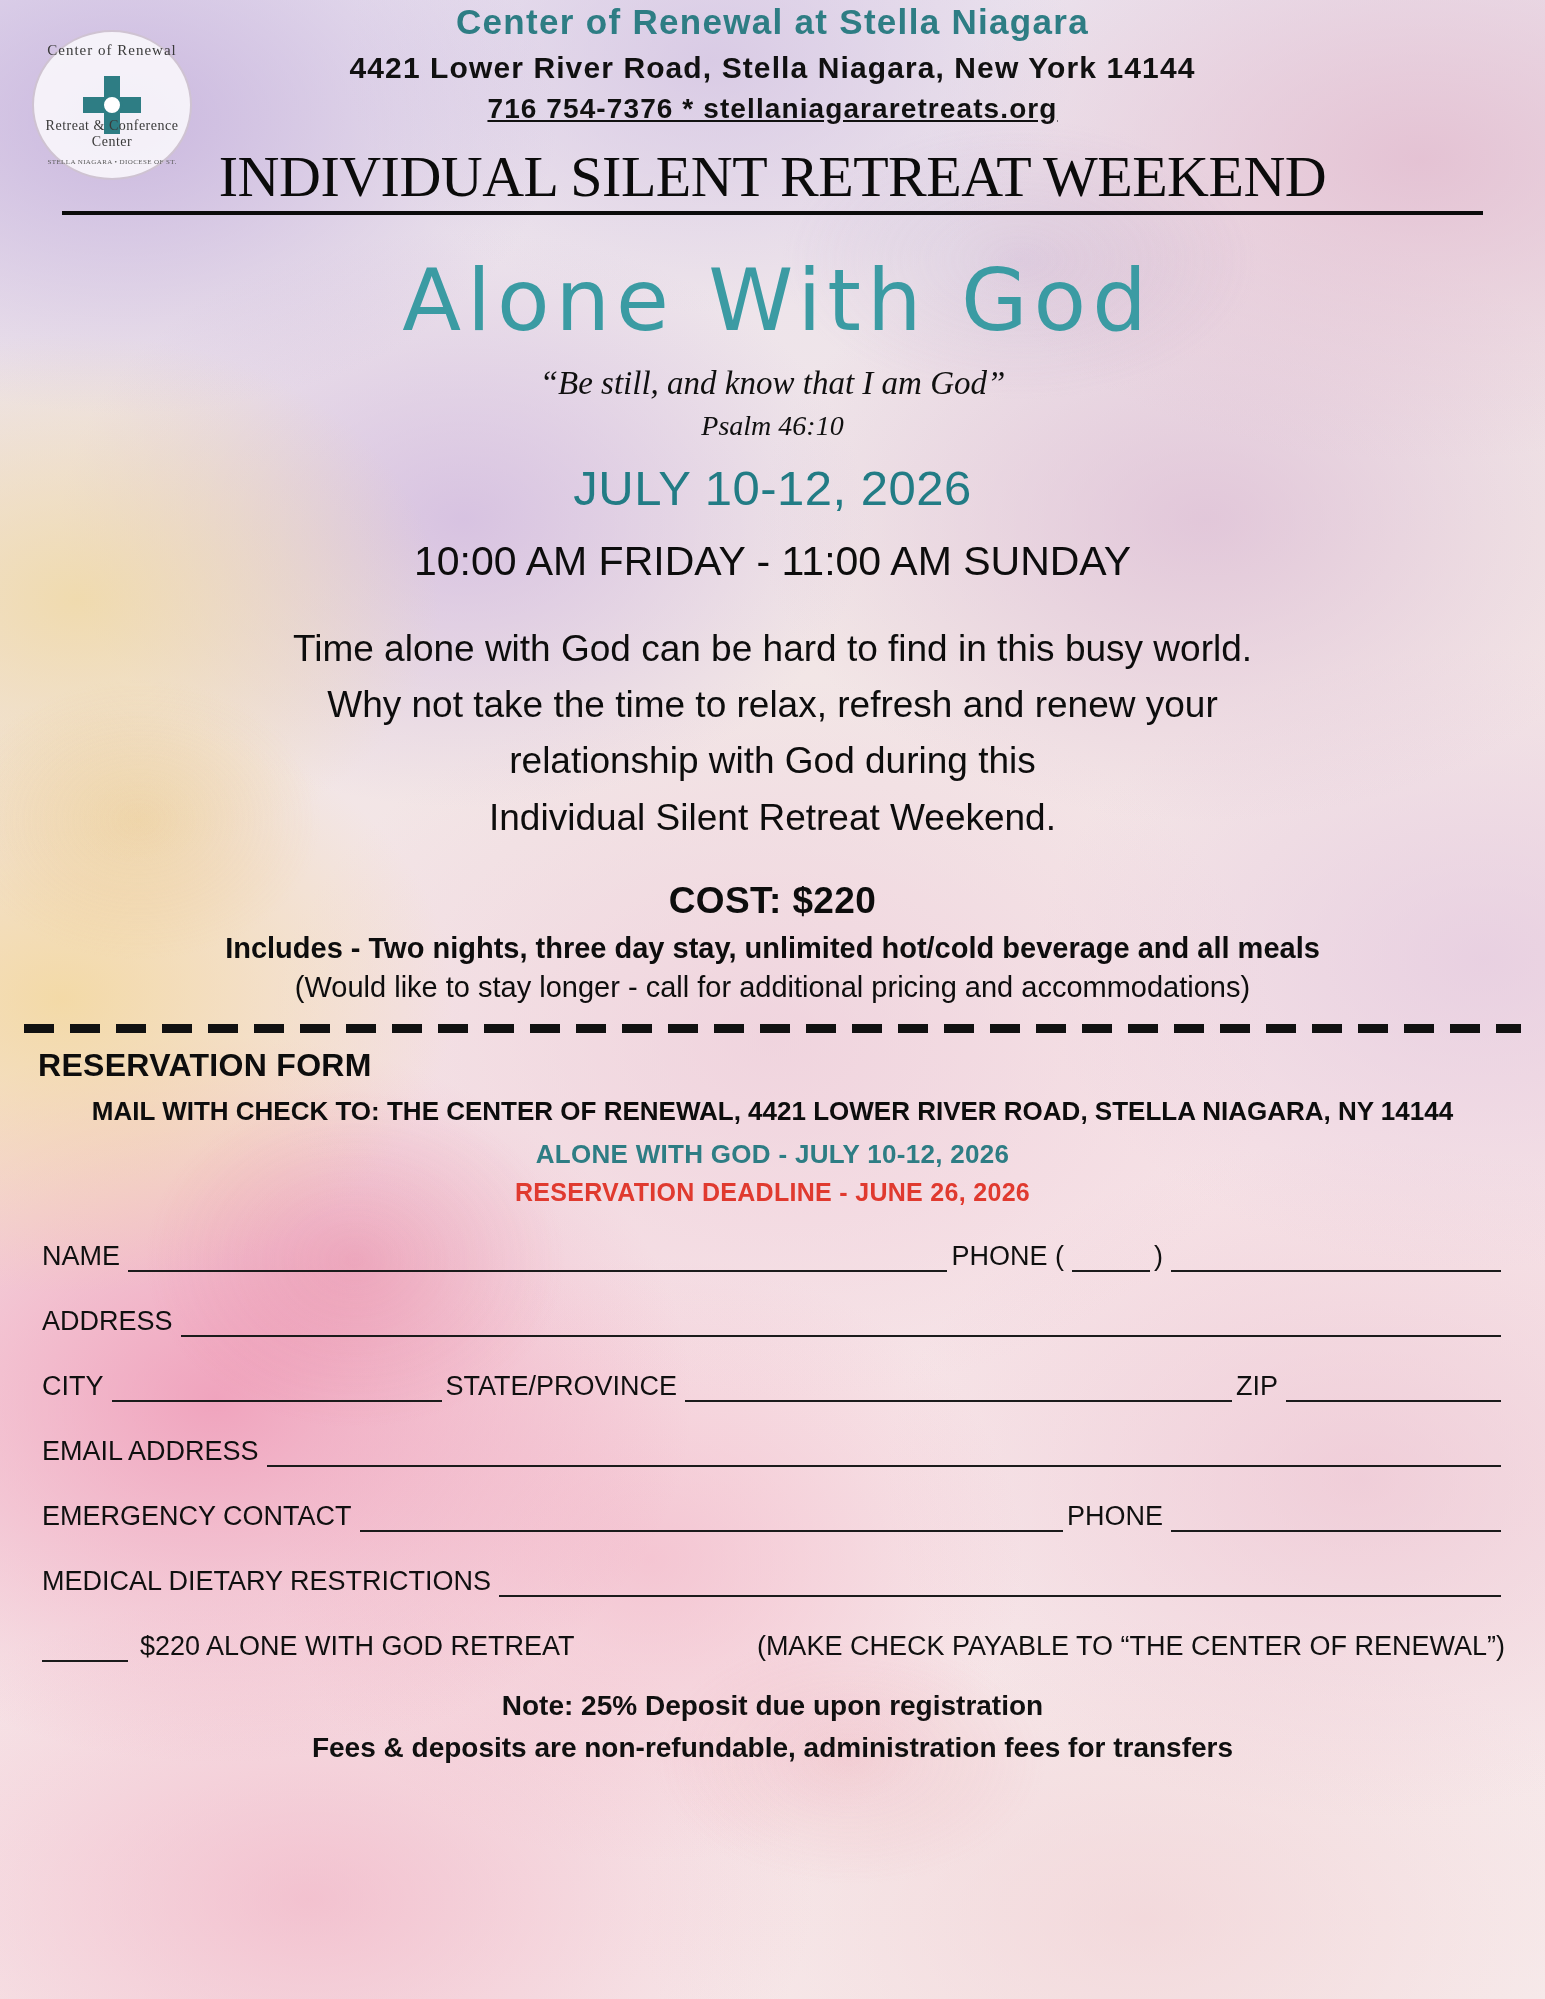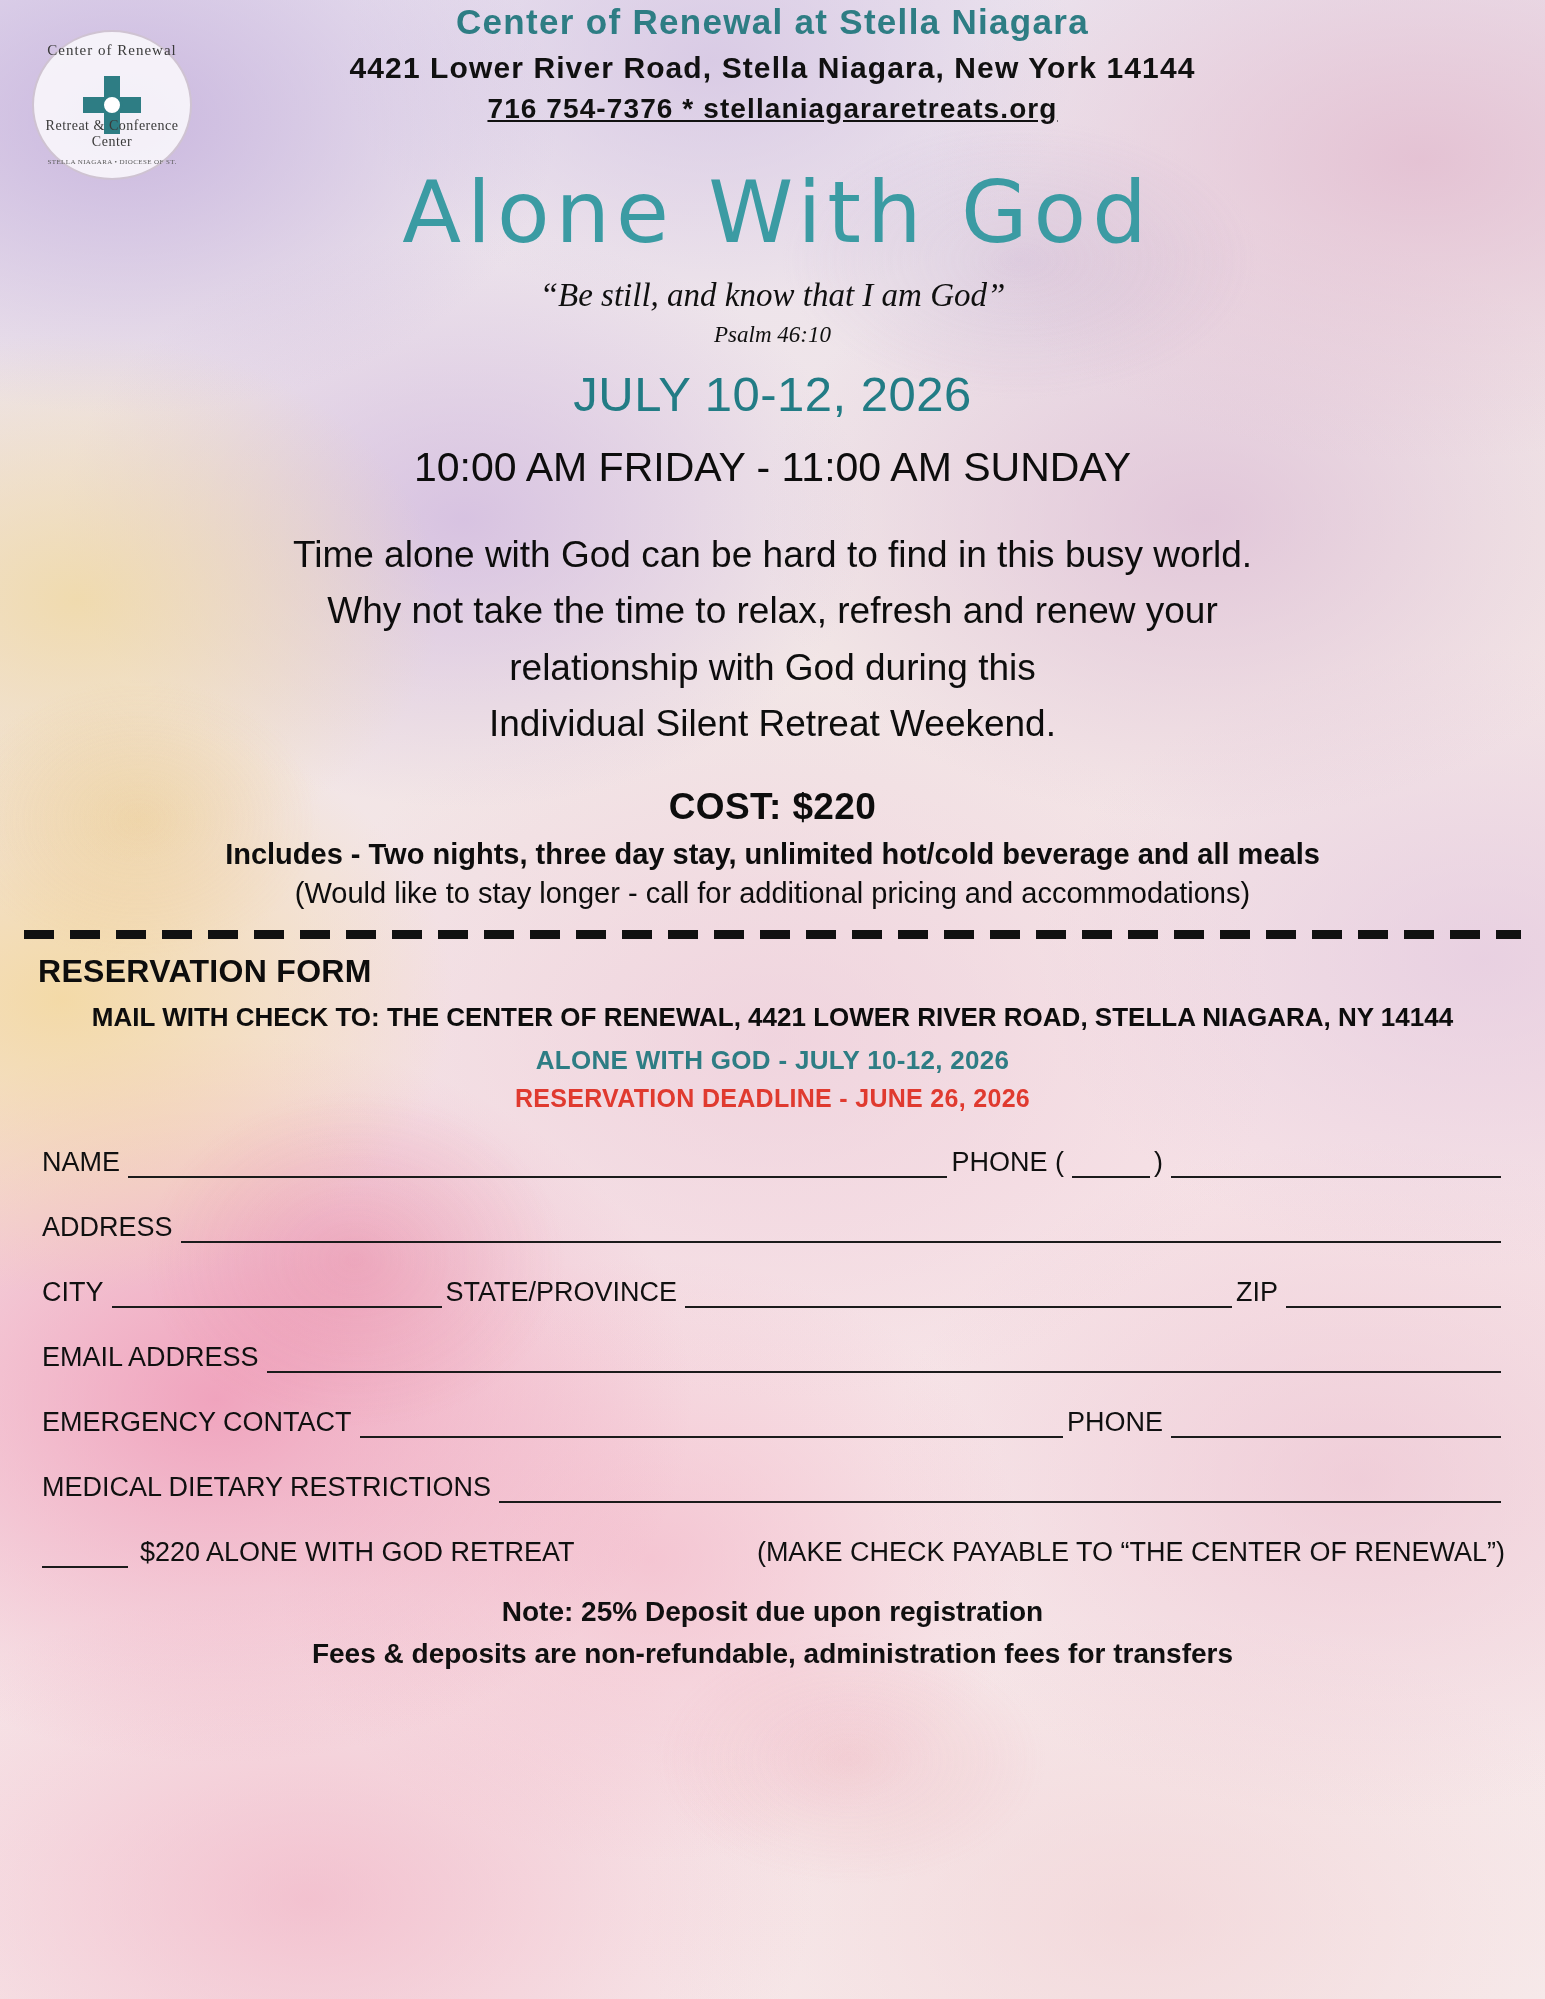--- a/index.html
+++ b/index.html
@@ -191,21 +191,21 @@
     font-family: "Liberation Serif", serif;
     font-style: italic;
     font-size: 33px;
     color: #101010;
   }
   .verse-ref {
     text-align: center;
     margin-top: 8px;
     font-family: "Liberation Serif", serif;
     font-style: italic;
-    font-size: 23px;
+    font-size: 28px;
     color: #101010;
   }
   .dates {
     text-align: center;
     margin-top: 18px;
     font-size: 49px;
     color: #227c85;
     letter-spacing: .5px;
   }
   .times {
@@ -353,20 +353,21 @@
     <div class="arc-bot">Retreat &amp; Conference Center</div>
     <div class="arc-bot2">STELLA NIAGARA • DIOCESE OF ST.</div>
   </div>
 
   <div class="header">
     <div class="org-name">Center of Renewal at Stella Niagara</div>
     <div class="org-addr">4421 Lower River Road, Stella Niagara, New York 14144</div>
     <div><span class="org-contact">716 754-7376 * stellaniagararetreats.org</span></div>
   </div>
 
+  <div class="main-title">INDIVIDUAL SILENT RETREAT WEEKEND</div>
 
   <div class="script-title">Alone  With  God</div>
   <div class="verse">“Be still, and know that I am God”</div>
   <div class="verse-ref">Psalm 46:10</div>
   <div class="dates">JULY 10-12, 2026</div>
   <div class="times">10:00 AM FRIDAY - 11:00 AM SUNDAY</div>
 
   <div class="body-copy">
     <div>Time alone with God can be hard to find in this busy world.</div>
     <div>Why not take the time to relax, refresh and renew your</div>

